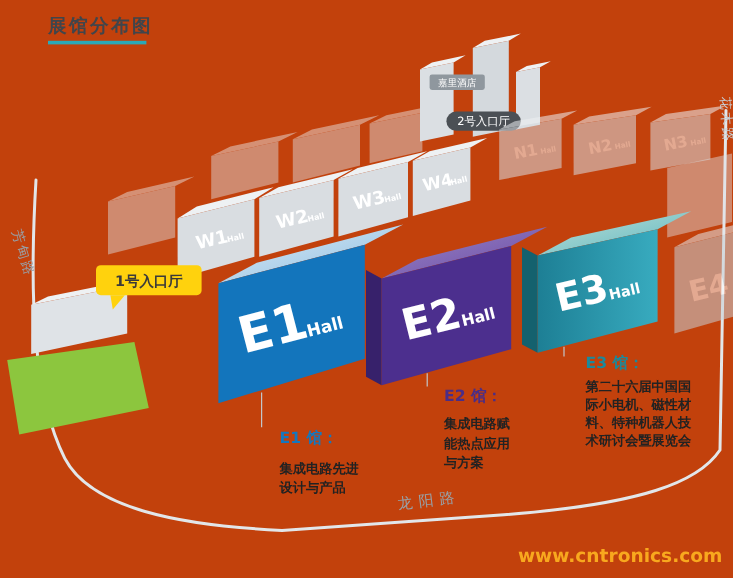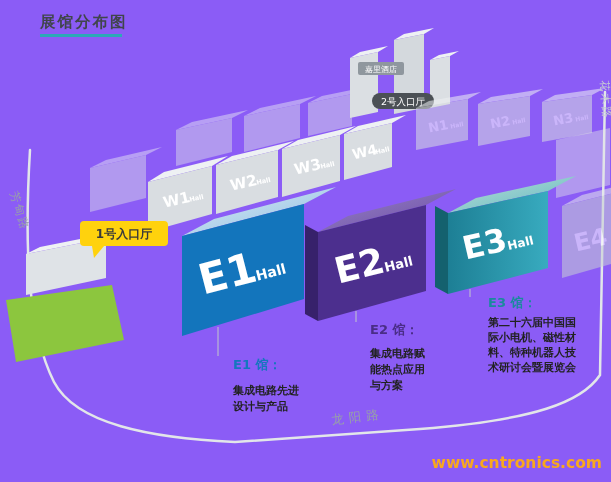--- a/index.html
+++ b/index.html
@@ -1,16 +1,16 @@
 <!DOCTYPE html>
 <html><head>
 <meta charset="utf-8">
 <style>
   html,body{margin:0;padding:0;background:#ffffff;}
-  .stage{position:relative;width:611px;height:482px;background:#8b5cf6;overflow:hidden;
+  .stage{position:relative;width:611px;height:482px;background:#c2410c;overflow:hidden;
          font-family:"DejaVu Sans","Liberation Sans",sans-serif;}
   svg text{font-family:"DejaVu Sans","Liberation Sans",sans-serif;}
   .hall-big{fill:#ffffff;font-weight:bold;}
   .hall-small{fill:#ffffff;font-weight:bold;}
   .anno-body{fill:#222222;font-weight:bold;font-size:11px;}
 </style>
 </head>
 <body>
 
 <div class="stage">

